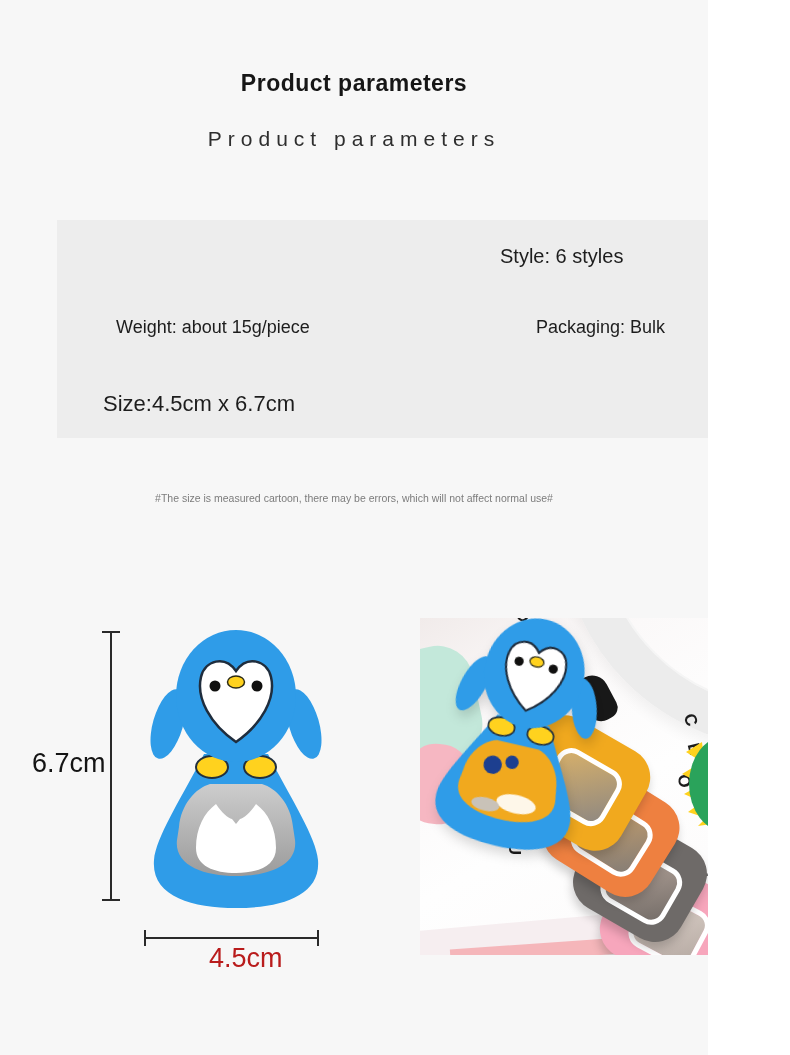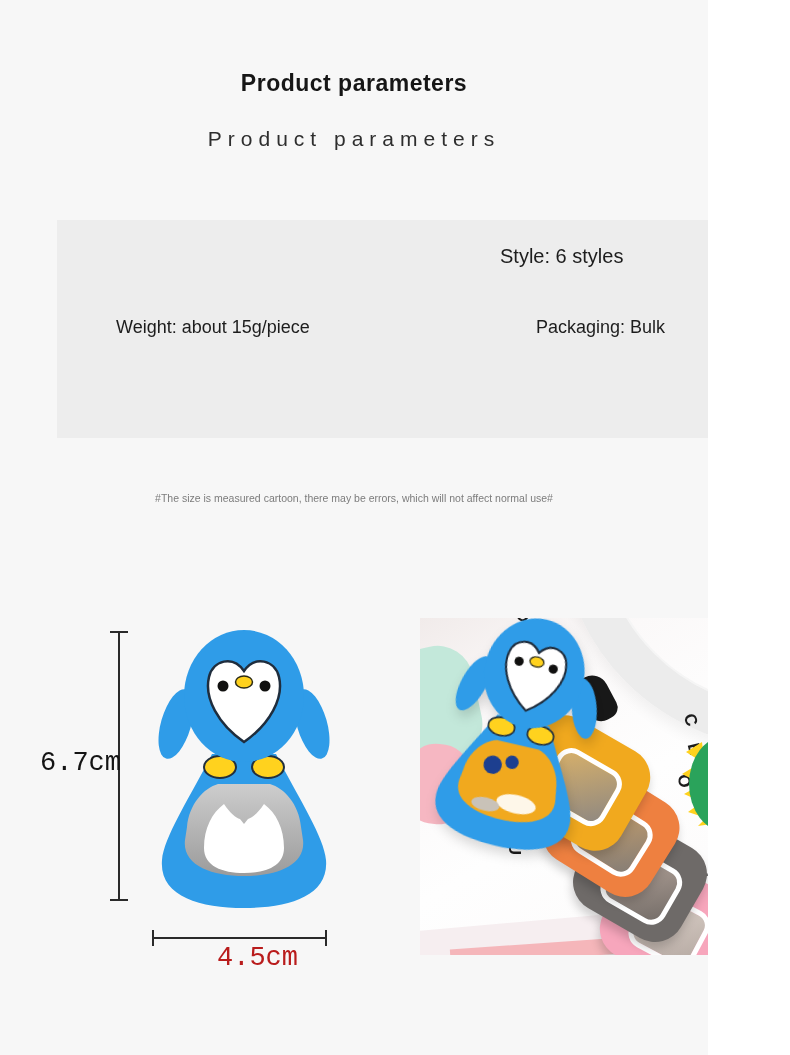--- a/index.html
+++ b/index.html
@@ -26,21 +26,21 @@
   .spec-product-name { left:50px; top:29px; font-size:14px; }
   .spec-style        { left:443px; top:25px; font-size:20px;text-align:center; }
   .spec-weight       { left:46px;  top:97px; font-size:18px;margin-left:13px; }
   .spec-packaging    { left:451px; top:97px; font-size:18px;margin-left:28px; }
   .spec-size         { left:46px;  top:171px; font-size:22px; }
 
   .disclaimer { top:492px; left:0; width:100%; text-align:center;
     font-size:10.5px; color:var(--text-muted,#7c7c7c); }
 
   
-  .diagram { left:36px; top:610px; width:345px; height:400px;font-family:Liberation Mono, monospace; }
+  .diagram { left:28px; top:610px; width:345px; height:400px; }
   .dim { position:absolute; background:#2a2a2a; }
   .v-line   { left:82px;  top:22px;  width:2px;  height:268px; }
   .v-cap-t  { left:74px;  top:21px;  width:18px; height:2px; }
   .v-cap-b  { left:74px;  top:289px; width:18px; height:2px; }
   .h-line   { left:117px; top:327px; width:174px; height:2px; }
   .h-cap-l  { left:116px; top:320px; width:2px;  height:16px; }
   .h-cap-r  { left:289px; top:320px; width:2px;  height:16px; }
   .height-label { position:absolute; left:4px; top:138px; font-size:27px; color:#141414; }
   .width-label  { position:absolute; left:181px; top:333px; font-size:27px; color:#b91c1c; }
   .diagram-penguin { position:absolute; left:118px; top:12px; }
@@ -93,20 +93,21 @@
 
 <div class="page">
 
   <div class="abs title">Product parameters</div>
   <div class="abs subtitle">Product parameters</div>
 
   <div class="abs spec-box">
     <div class="spec spec-style">Style: 6 styles</div>
     <div class="spec spec-weight">Weight: about 15g/piece</div>
     <div class="spec spec-packaging">Packaging: Bulk</div>
+    <div class="spec spec-size">Size:4.5cm x 6.7cm</div>
   </div>
 
   <div class="abs disclaimer">#The size is measured cartoon, there may be errors, which will not affect normal use#</div>
 
   <div class="abs diagram">
     <div class="dim v-line"></div>
     <div class="dim v-cap-t"></div>
     <div class="dim v-cap-b"></div>
     <div class="height-label">6.7cm</div>
     <div class="dim h-line"></div>

